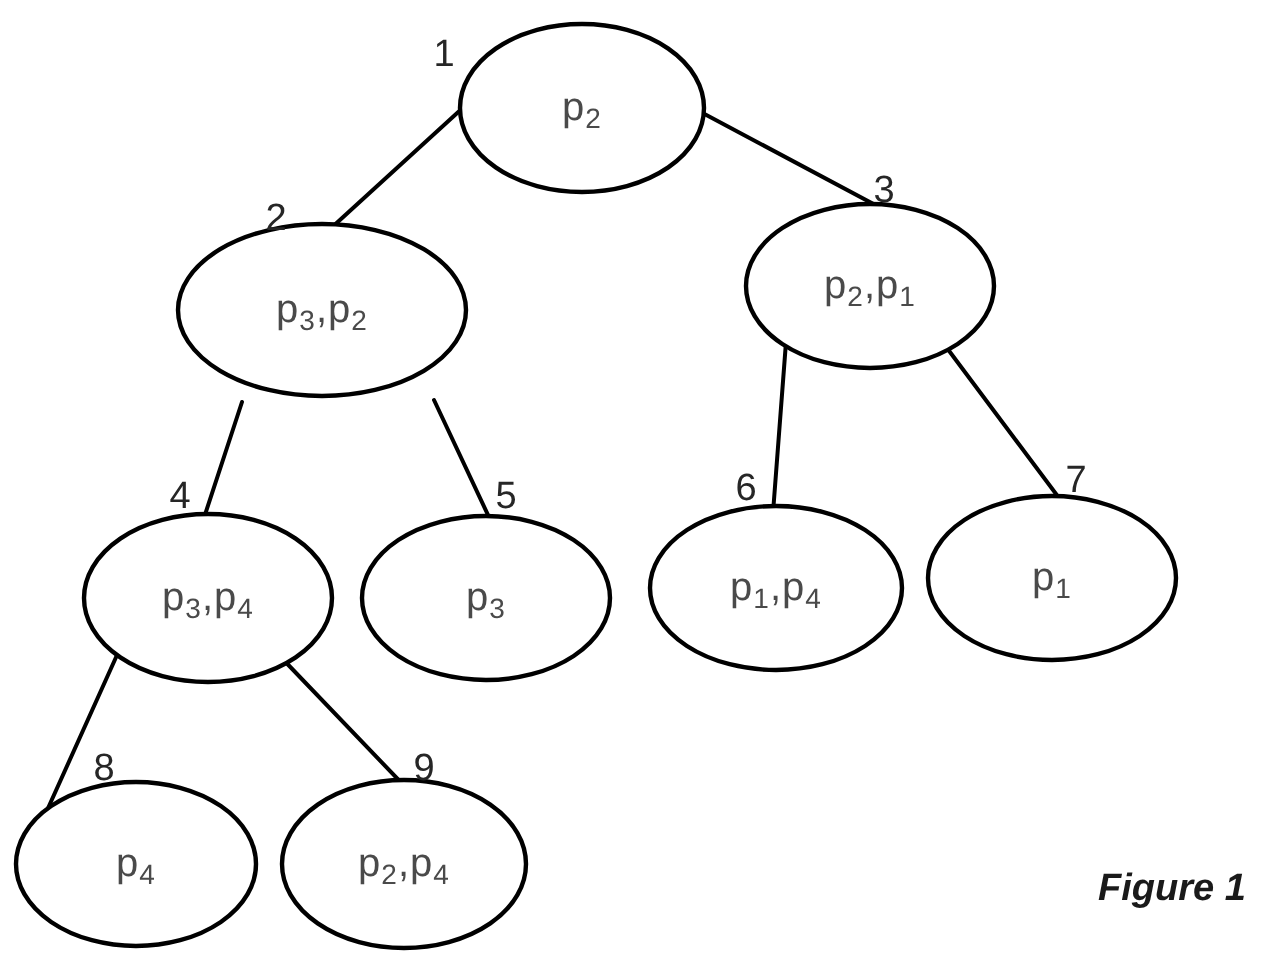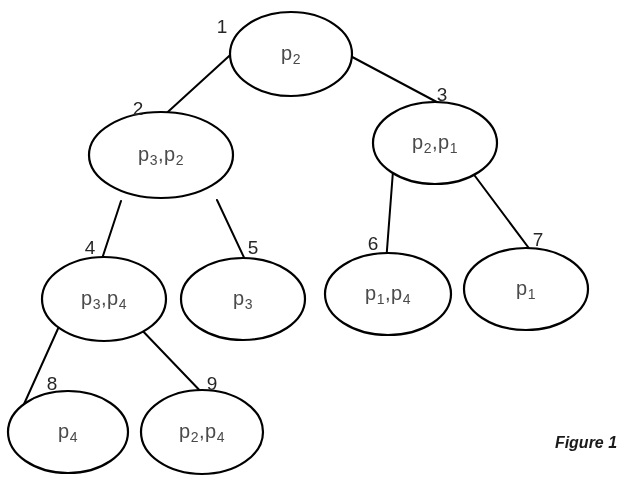--- a/index.html
+++ b/index.html
@@ -27,21 +27,21 @@
   }
   .node-number {
     font-size: 19px;
   }
   .caption {
     position: absolute;
     left: 540px;
     top: 434px;
     width: 92px;
     text-align: center;
-    font-size: 16px;
+    font-size: 19px;
     font-weight: bold;
     font-style: italic;
     color: #1a1a1a;
   }
 </style>
 </head>
 <body>
 
 <div class="stage">
   <svg id="tree-svg" width="640" height="480" viewBox="0 0 640 480">

